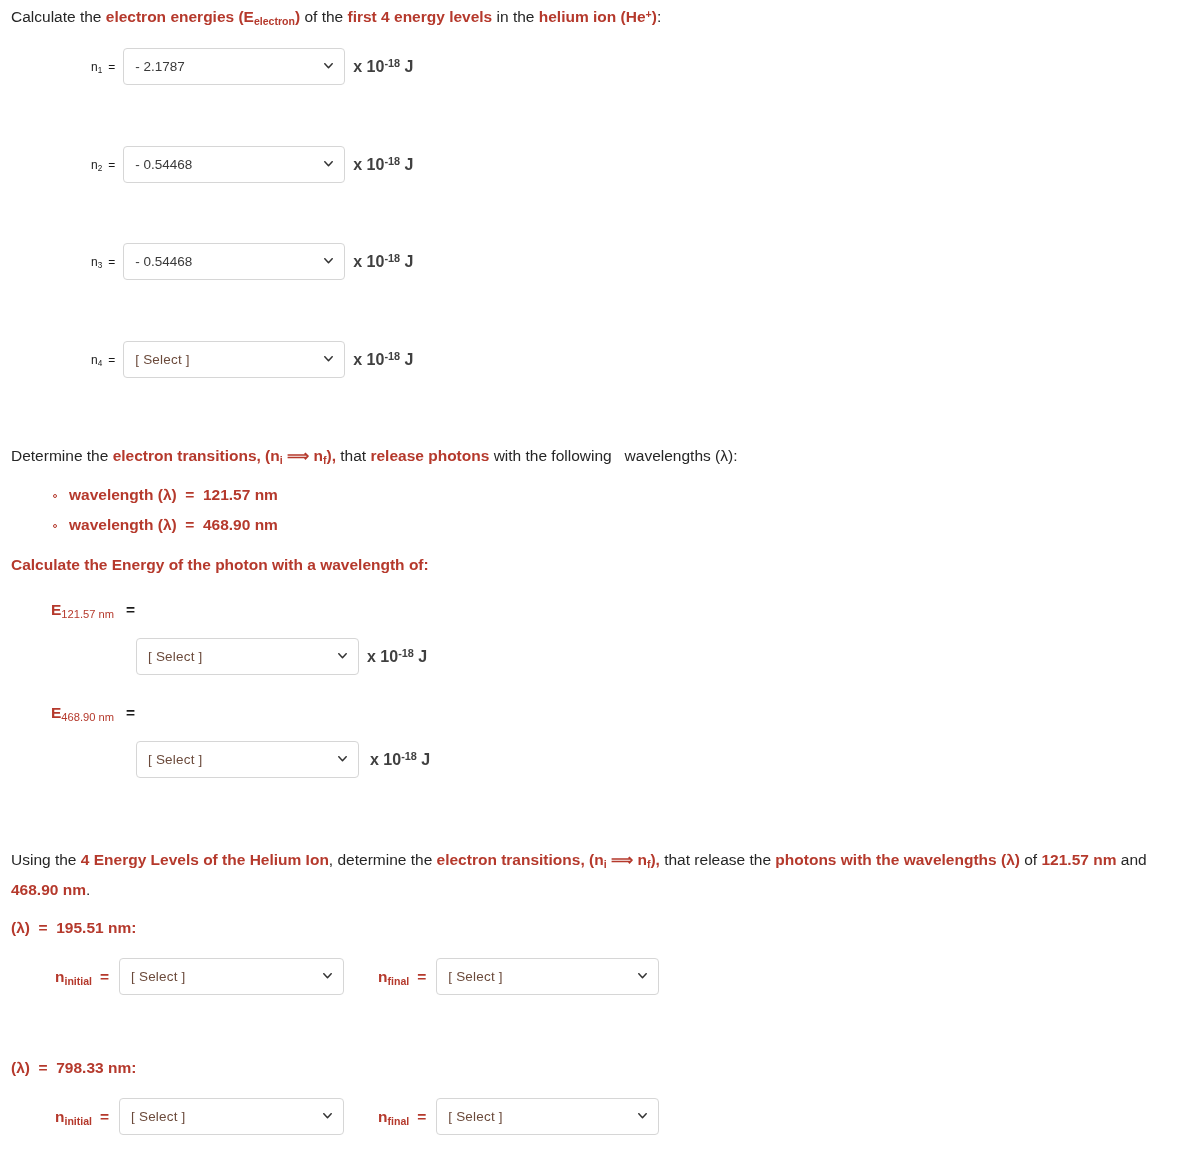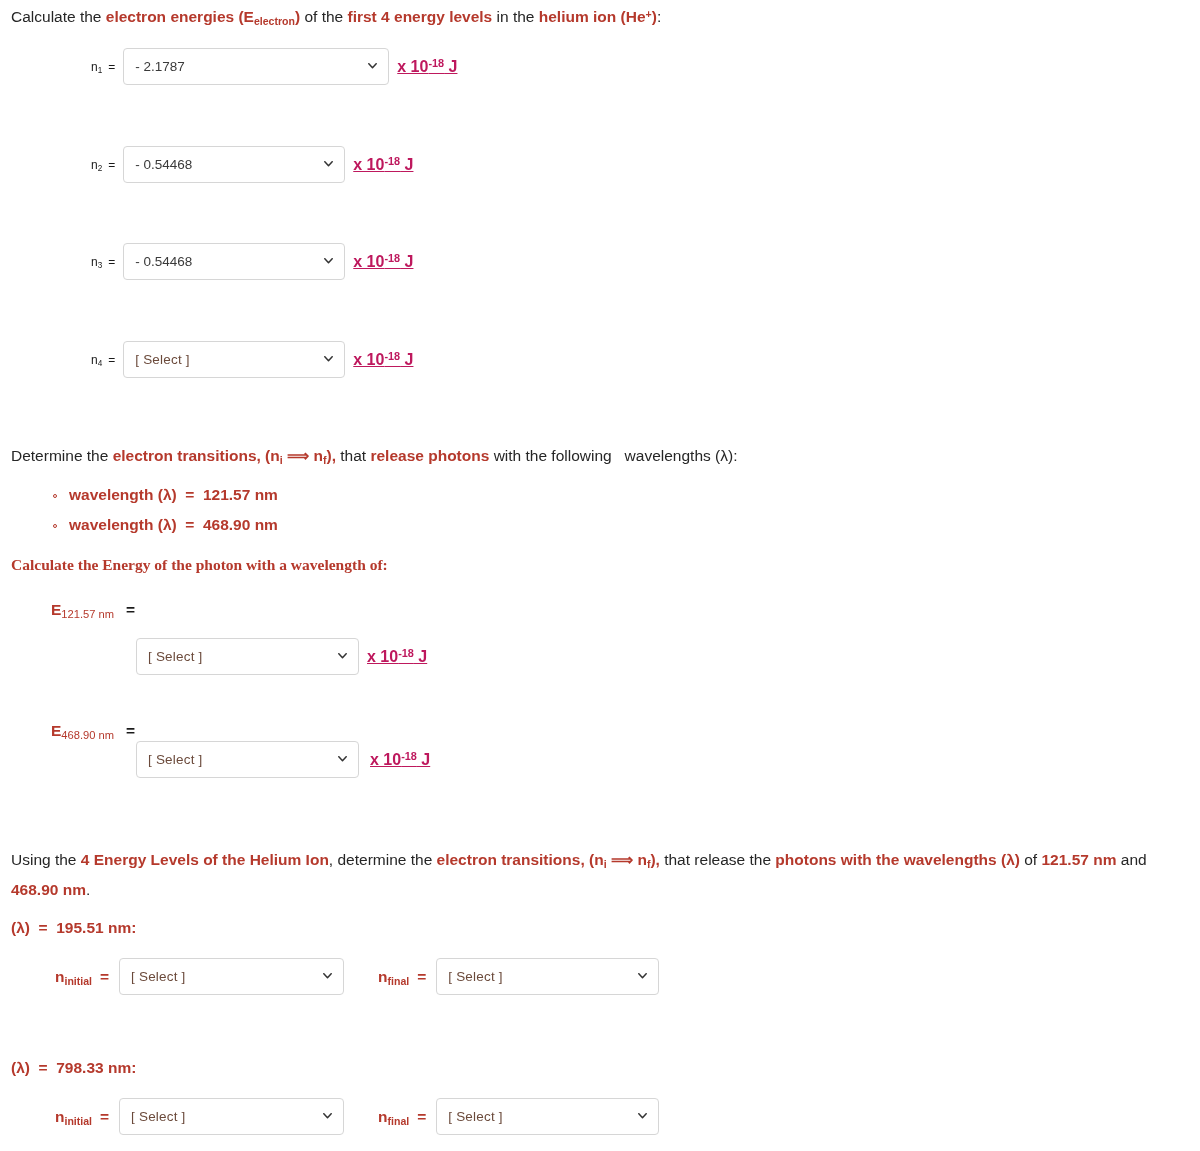--- a/index.html
+++ b/index.html
@@ -66,24 +66,23 @@
     right: 10px;
     top: 50%;
     width: 11px; height: 11px;
     margin-top: -7px;
   }
   .sel .chev svg { display: block; width: 11px; height: 11px; }
 
   .units {
     margin-left: 8px;
     font-weight: bold;
-    color: #be185d;
+    color: #404040;
     font-size: 16px;
     white-space: nowrap;
-    text-decoration: underline;
   }
 
   
   .para {
     position: absolute;
     font-size: 15.5px;
     color: #262626;
     line-height: 30px;
   }
 
@@ -150,21 +149,21 @@
 </style>
 </head>
 <body>
 
 <div class="page">
 
   <div class="abs" id="prompt-line"><span>Calculate the </span><span class="redb"><span>electron energies (E</span><sub>electron</sub><span>)</span></span><span> of the </span><span class="redb">first 4 energy levels</span><span> in the </span><span class="redb"><span>helium ion (He</span><sup>+</sup><span>)</span></span><span>:</span></div>
 
   <div class="nrow" style="left:91px; top:48px;">
     <span class="nlabel"><span>n</span><sub>1</sub><span class="eq">=</span></span>
-    <div class="sel" style="width:266px;">
+    <div class="sel" style="width:222px;">
       <span class="val">- 2.1787</span>
       <span class="chev">
         <svg viewBox="0 0 12 12">
             <path d="M2 4 L6 8.5 L10 4" fill="none" stroke="#333" stroke-width="1.6" stroke-linecap="round" stroke-linejoin="round"></path>
           </svg>
       </span>
     </div>
     <span class="units"><span>x 10</span><sup>-18</sup><span> J</span></span>
   </div>
 
@@ -207,37 +206,37 @@
     <span class="units"><span>x 10</span><sup>-18</sup><span> J</span></span>
   </div>
 
   <div class="para" style="left:11px; top:441px; white-space:pre;"><span>Determine the </span><span class="redb"><span>electron transitions, (n</span><sub>i</sub><span> ⟹ </span><span>n</span><sub>f</sub><span>),</span></span><span> that </span><span class="redb">release photons</span><span> with the following   wavelengths (λ):</span></div>
 
   <ul class="bullets" style="left:49px; top:480px;">
     <li>wavelength (λ)  =  121.57 nm</li>
     <li>wavelength (λ)  =  468.90 nm</li>
   </ul>
 
-  <div class="heading" style="left:11px; top:556px;font-family:Liberation Serif, serif;">Calculate the Energy of the photon with a wavelength of:</div>
+  <div class="heading" style="left:11px; top:556px;">Calculate the Energy of the photon with a wavelength of:</div>
 
   <div class="elabel" style="left:51px; top:601px;"><span>E</span><sub>121.57 nm</sub><span class="eq">=</span></div>
 
   <div class="nrow" style="left:136px; top:638px;">
     <div class="sel" style="width:223px;">
       <span class="val placeholder">[ Select ]</span>
       <span class="chev">
         <svg viewBox="0 0 12 12">
             <path d="M2 4 L6 8.5 L10 4" fill="none" stroke="#333" stroke-width="1.6" stroke-linecap="round" stroke-linejoin="round"></path>
           </svg>
       </span>
     </div>
     <span class="units"><span>x 10</span><sup>-18</sup><span> J</span></span>
   </div>
 
-  <div class="elabel" style="left:51px; top:704px;margin-top:18px;"><span>E</span><sub>468.90 nm</sub><span class="eq">=</span></div>
+  <div class="elabel" style="left:51px; top:704px;"><span>E</span><sub>468.90 nm</sub><span class="eq">=</span></div>
 
   <div class="nrow" style="left:136px; top:741px;">
     <div class="sel" style="width:223px;">
       <span class="val placeholder">[ Select ]</span>
       <span class="chev">
         <svg viewBox="0 0 12 12">
             <path d="M2 4 L6 8.5 L10 4" fill="none" stroke="#333" stroke-width="1.6" stroke-linecap="round" stroke-linejoin="round"></path>
           </svg>
       </span>
     </div>

